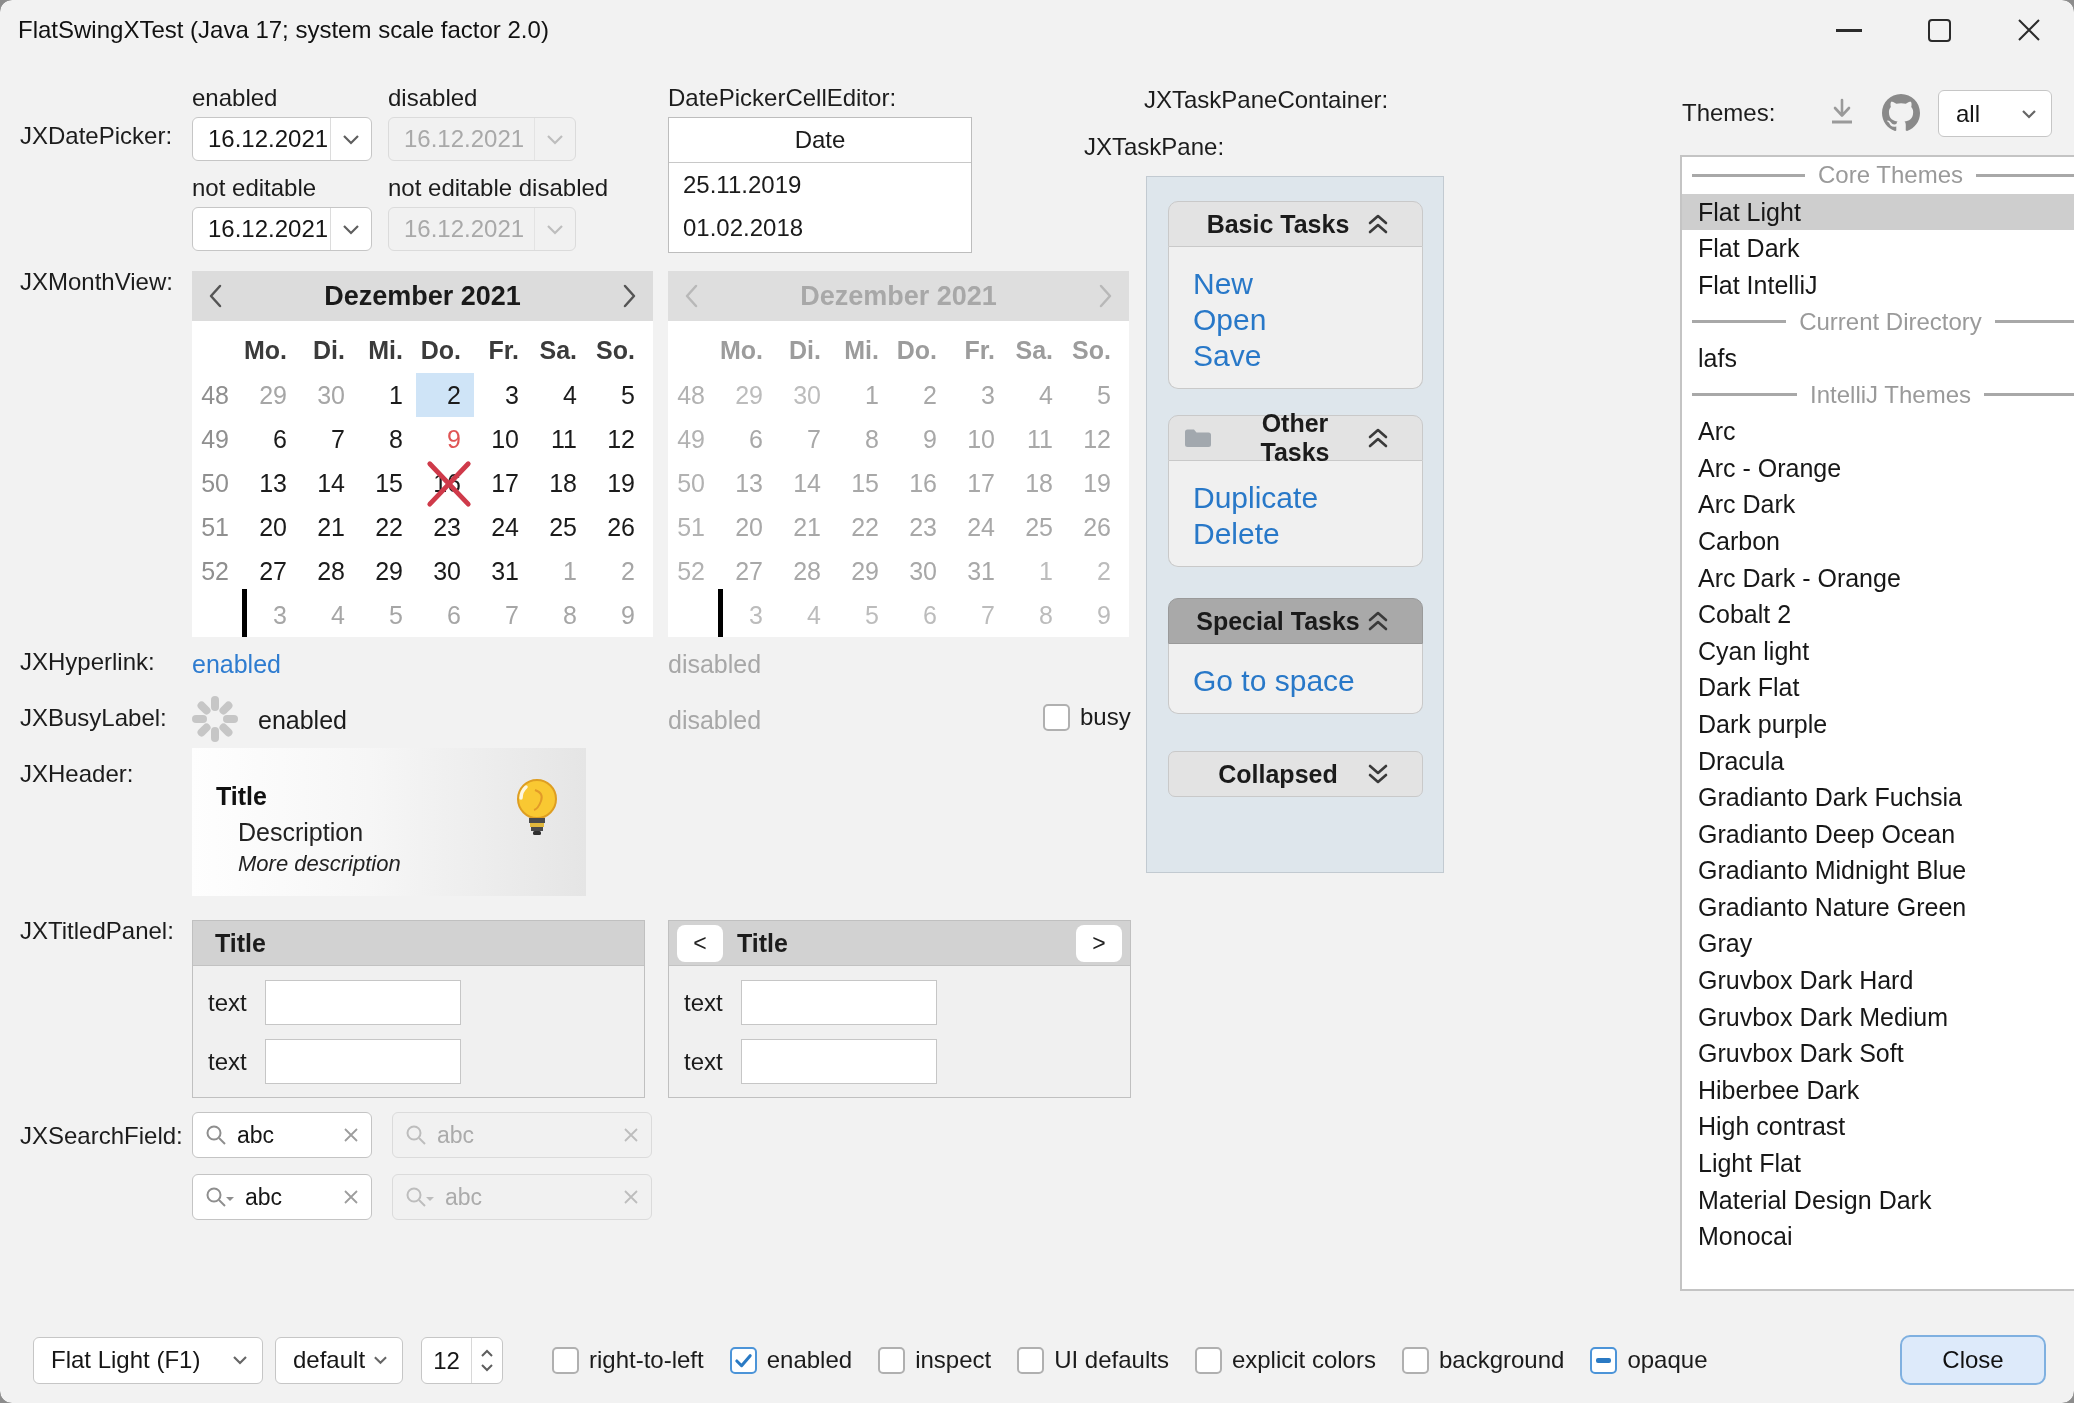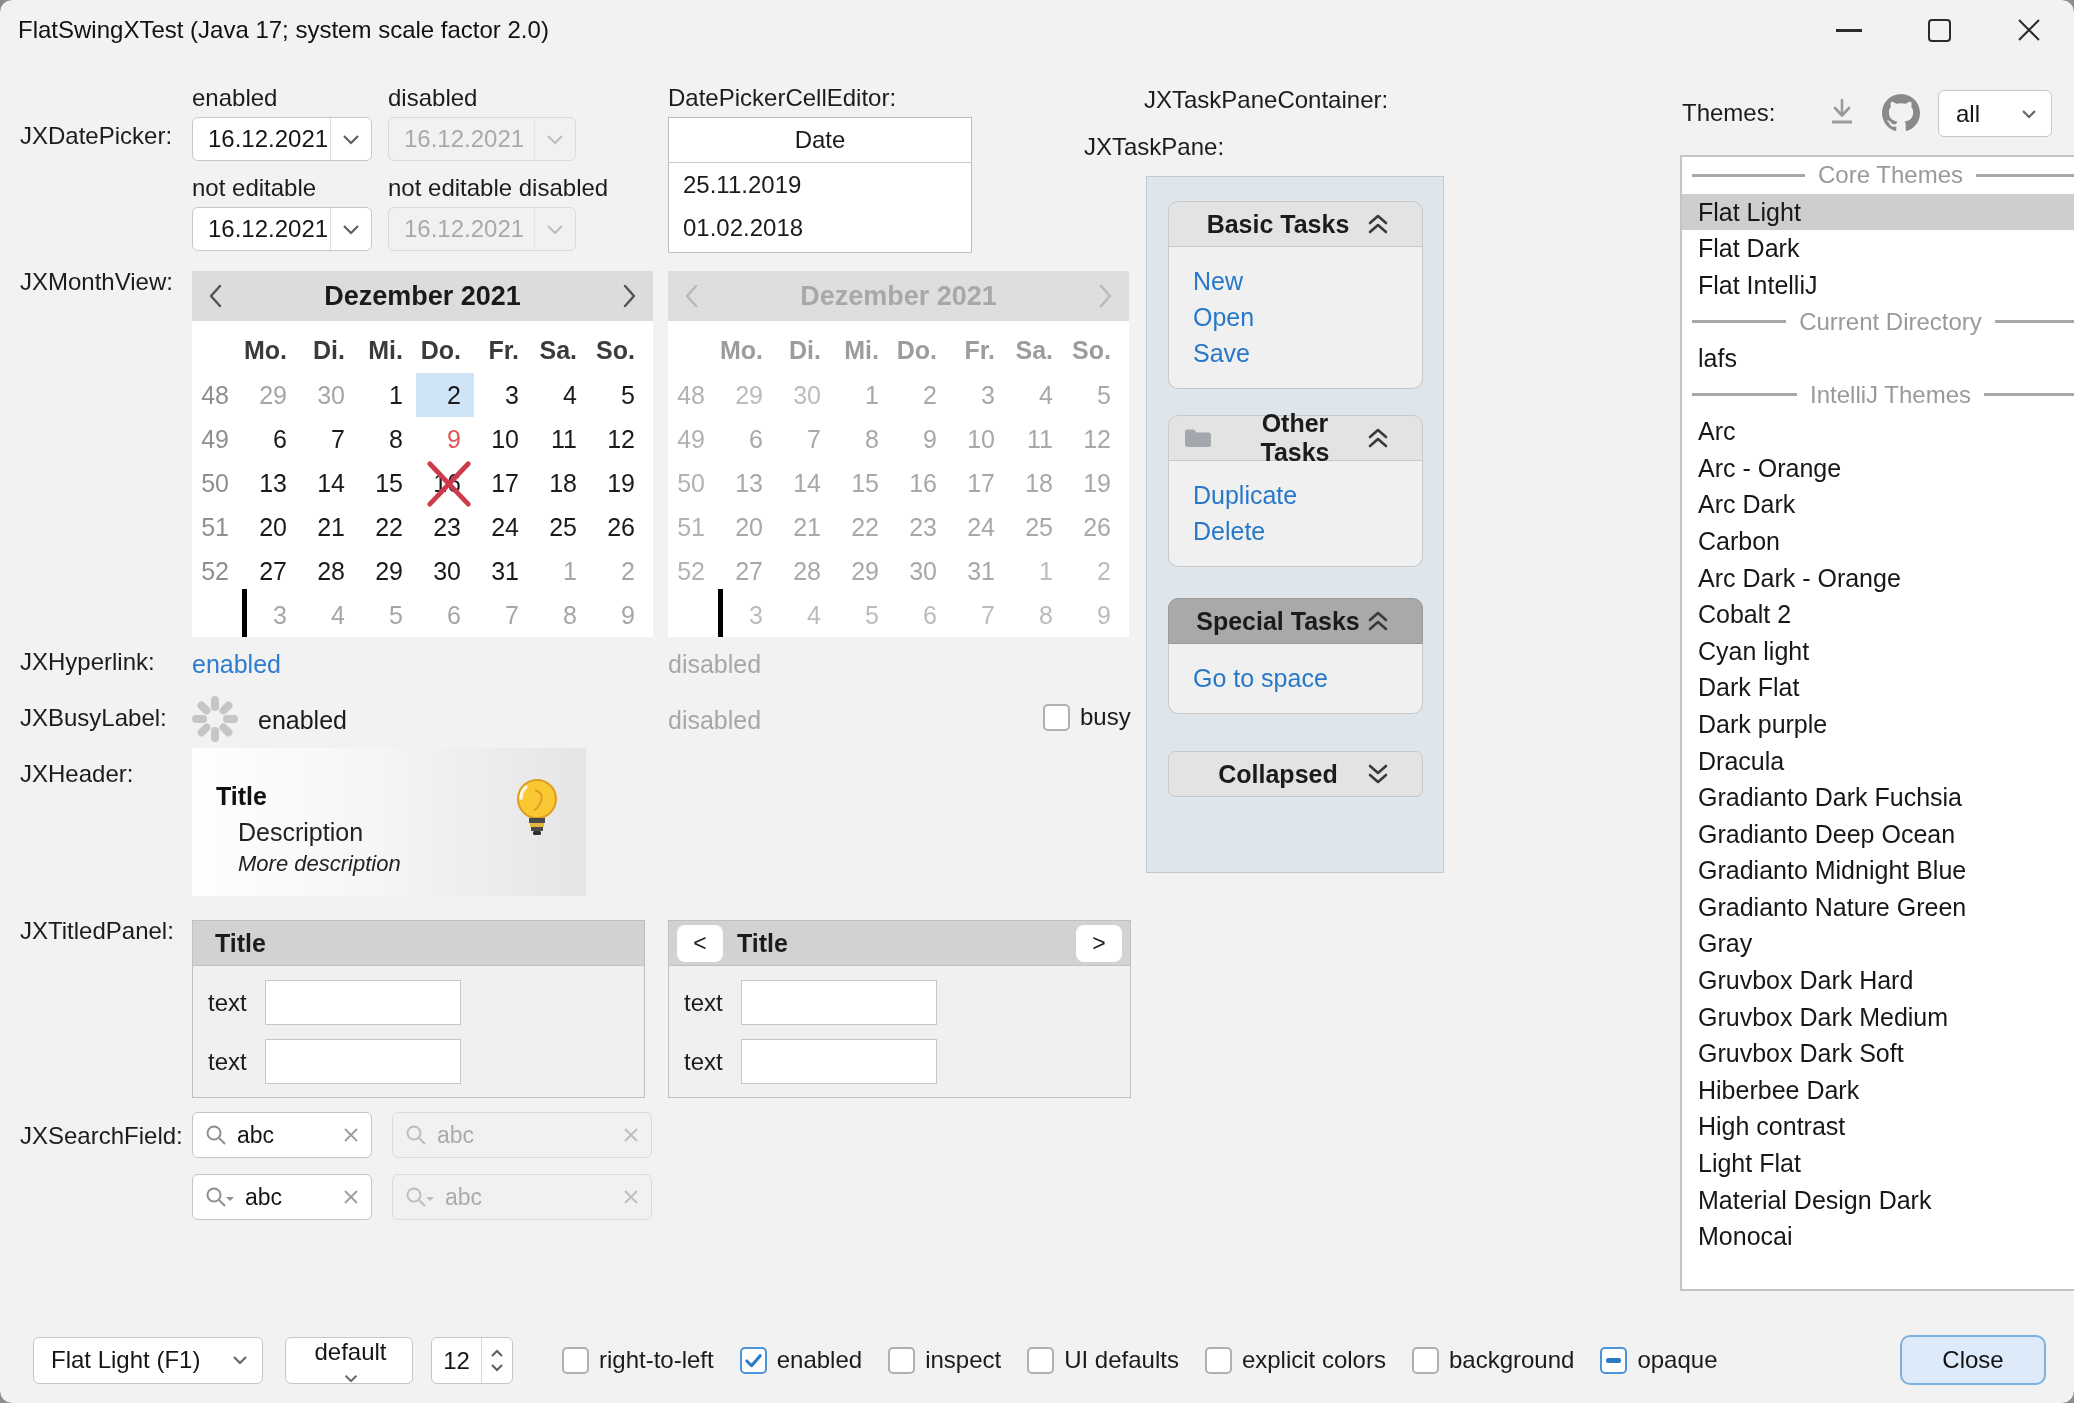--- a/index.html
+++ b/index.html
@@ -76,21 +76,21 @@
   
   .tpc{position:absolute;background:#dee6ec;border:1px solid #c2cad1;box-sizing:border-box;}
   .pane{width:255px;margin-left:21px;}
   .pane-head{height:46px;border:1px solid #c9c9c9;border-radius:10px 10px 0 0;background:#e3e3e3;display:flex;align-items:center;padding:0 31px 0 22px;box-sizing:border-box;text-align:center;}
   .pane-head.special{background:#a9a9a9;border-color:#9a9a9a;}
   .pane-head.collapsed{border-radius:7px;}
   .pane-head .picon{width:30px;height:24px;margin:0 12px 0 -8px;flex:none;}
   .pane-title{font-weight:bold;font-size:25px;color:#1b1b1b;flex:1;}
   .pchev{width:26px;height:24px;flex:none;}
   .pane-body{border:1px solid #c9c9c9;border-top:none;border-radius:0 0 10px 10px;background:#f0f0f0;padding:20px 0 0 24px;box-sizing:border-box;}
-  .pane-link{font-size:25px;color:#2878c8;height:36px;}
+  .pane-link{font-size:30px;color:#2878c8;height:36px;}
   
   .iconbtn{position:absolute;display:flex;align-items:center;justify-content:center;}
   .combo{position:absolute;height:47px;background:#fff;border:1px solid #c6c6c6;border-radius:6px;display:flex;align-items:center;font-size:24px;color:#161616;padding:0 14px 0 17px;gap:8px;box-sizing:border-box;}
   .combo .cv{flex:1;}
   .themelist{position:absolute;background:#fff;border:2px solid #c4c4c4;box-sizing:border-box;overflow:hidden;}
   .tl-item{height:36.6px;line-height:36.6px;padding-left:16px;font-size:25px;color:#171717;width:calc(100% - 19px);box-sizing:border-box;white-space:nowrap;}
   .tl-item.selected{background:#cecece;}
   .tl-sep{height:36.6px;display:flex;align-items:center;color:#9a9a9a;font-size:24px;padding:0 10px;width:calc(100% - 19px);box-sizing:border-box;}
   .tl-sep .line{flex:1;height:3px;background:#a8a8a8;}
   .tl-sep .txt{margin:0 13px;white-space:nowrap;}
@@ -590,21 +590,21 @@
       </div>
   </div>
 
   <div class="bbar">
     <div class="bcombo" style="width:230px;">
       <span class="cv">Flat Light (F1)</span>
       <svg width="16" height="10" viewBox="0 0 16 10">
           <path d="M2 2 L8 8 L14 2" stroke="#666" stroke-width="2.2" fill="none"></path>
         </svg>
     </div>
-    <div class="bcombo" style="width:128px;margin-left:22px;flex-direction:column;">
+    <div class="bcombo" style="width:128px;margin-left:12px;">
       <span class="cv">default</span>
       <svg width="16" height="10" viewBox="0 0 16 10">
           <path d="M2 2 L8 8 L14 2" stroke="#666" stroke-width="2.2" fill="none"></path>
         </svg>
     </div>
     <div class="spinner">
       <span class="spin-val">12</span>
       <span class="spin-btns">
         <svg width="14" height="8" viewBox="0 0 14 8">
             <path d="M2 7 L7 2 L12 7" stroke="currentColor" stroke-width="2" fill="none"></path>

